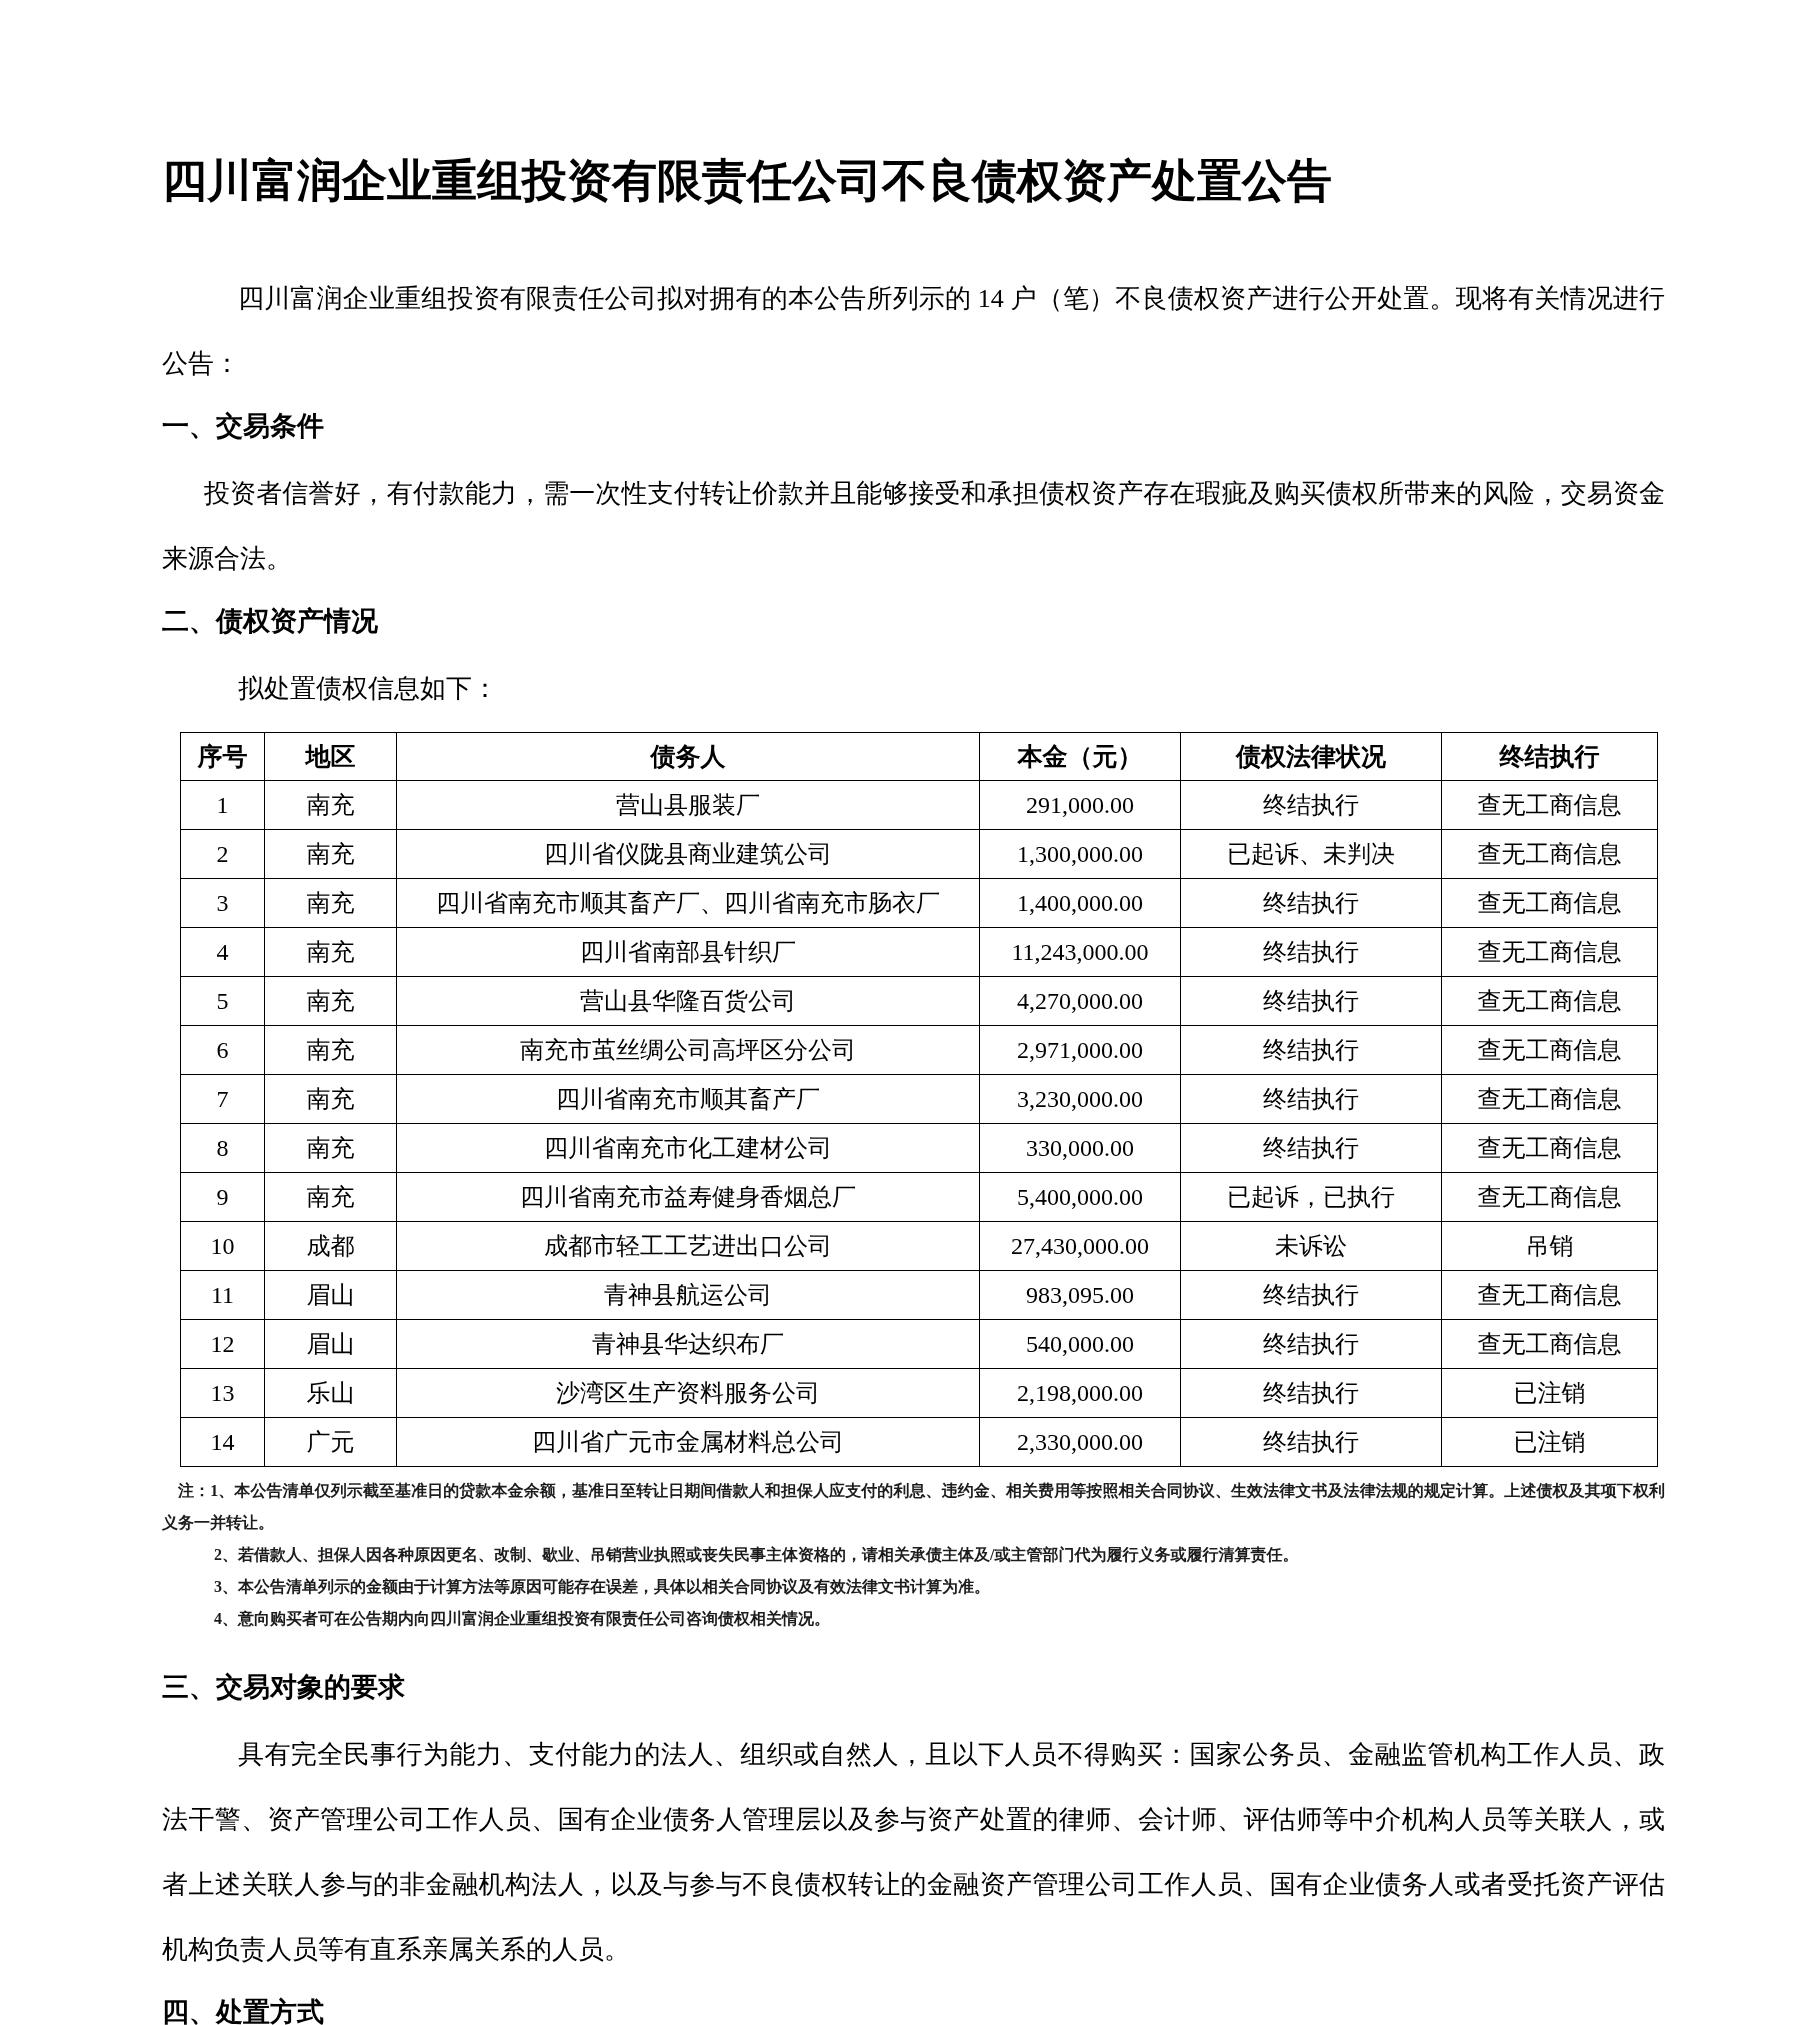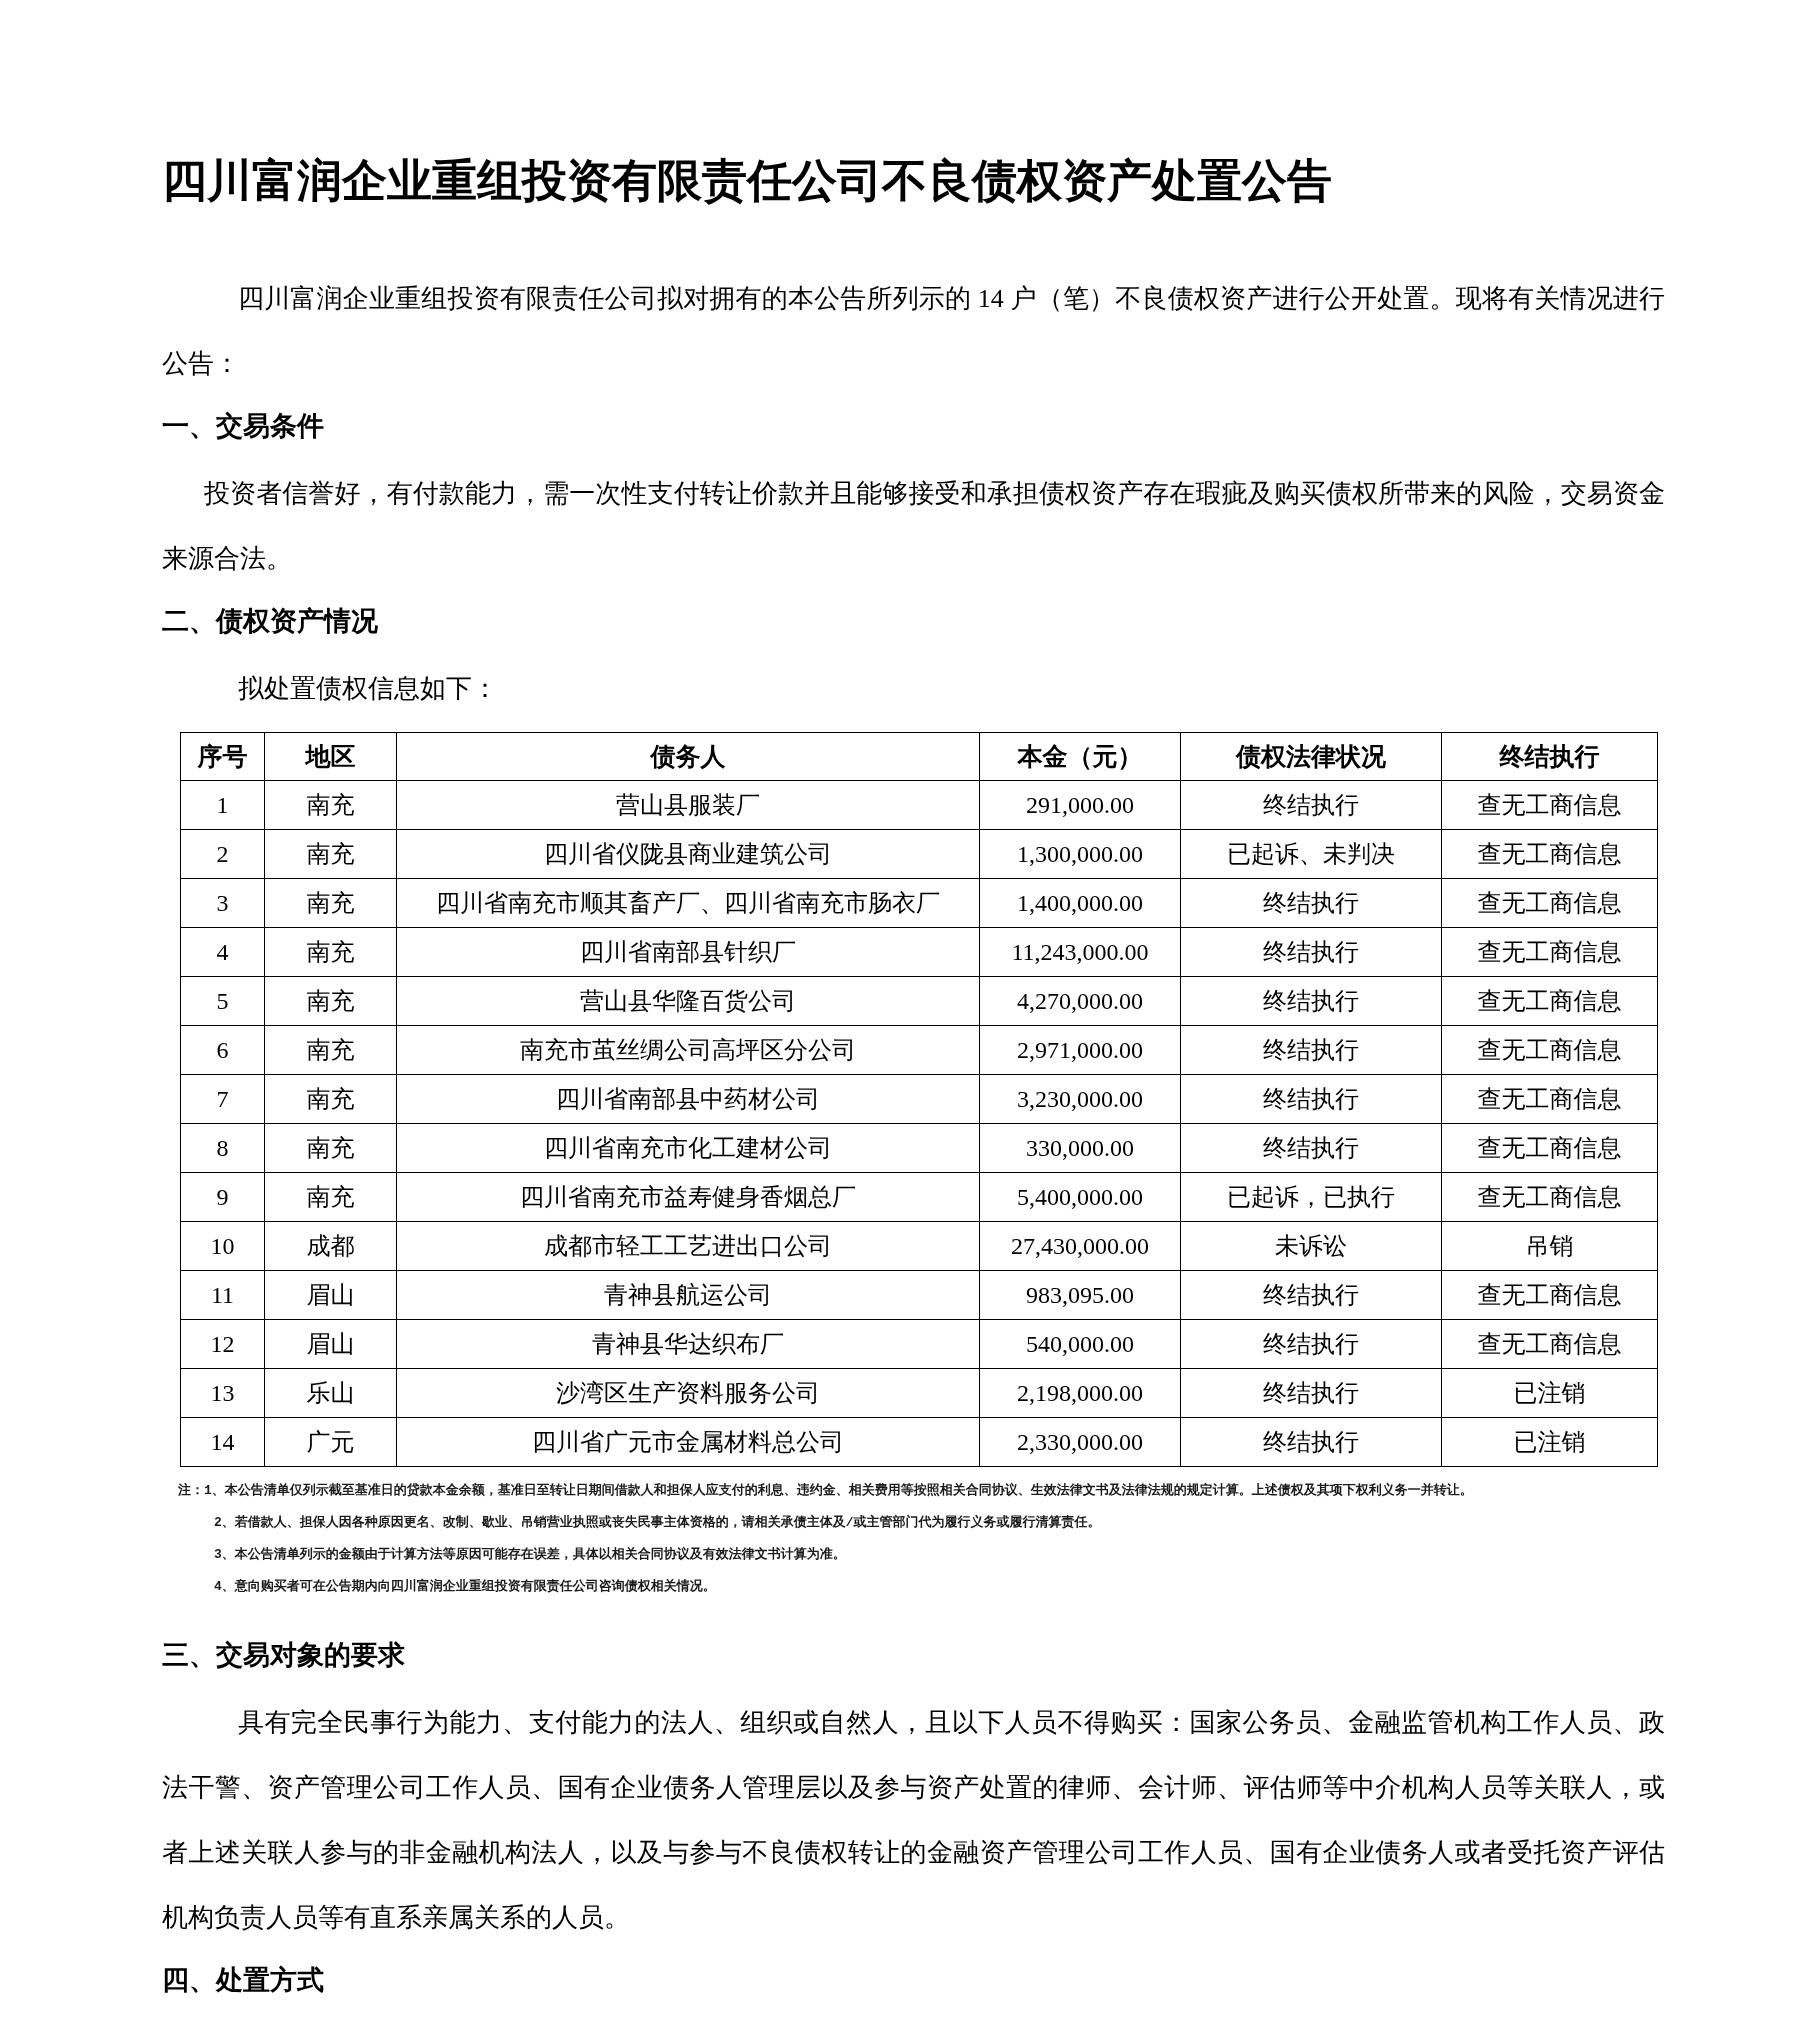--- a/index.html
+++ b/index.html
@@ -59,24 +59,24 @@
     font-weight: bold;
   }
   table.debt-table td {
     height: 48px;
     font-size: 24px;
     font-weight: normal;
   }
   td.num, th.num { font-family: "Liberation Serif", serif; }
   .notes {
     margin-top: 6.5px;
-    font-family: Liberation Mono, monospace;
+    font-family: Liberation Serif, serif;
     font-weight: bold;
     color: #1c1c1c;
-    font-size: 13px;
+    font-size: 16px;
     line-height: 32px;
   }
   .note { margin: 0; text-align: justify; }
   .note-first { text-indent: 16px; }
   .note-rest { padding-left: 52px; }
 </style>
 </head>
 <body>
 
 <div class="page">
@@ -155,21 +155,21 @@
           <td class="num">6</td>
           <td>南充</td>
           <td>南充市茧丝绸公司高坪区分公司</td>
           <td class="num">2,971,000.00</td>
           <td>终结执行</td>
           <td>查无工商信息</td>
         </tr>
         <tr>
           <td class="num">7</td>
           <td>南充</td>
-          <td>四川省南部县中药材公司</td>
+          <td>四川省南充市顺其畜产厂</td>
           <td class="num">3,230,000.00</td>
           <td>终结执行</td>
           <td>查无工商信息</td>
         </tr>
         <tr>
           <td class="num">8</td>
           <td>南充</td>
           <td>四川省南充市化工建材公司</td>
           <td class="num">330,000.00</td>
           <td>终结执行</td>

